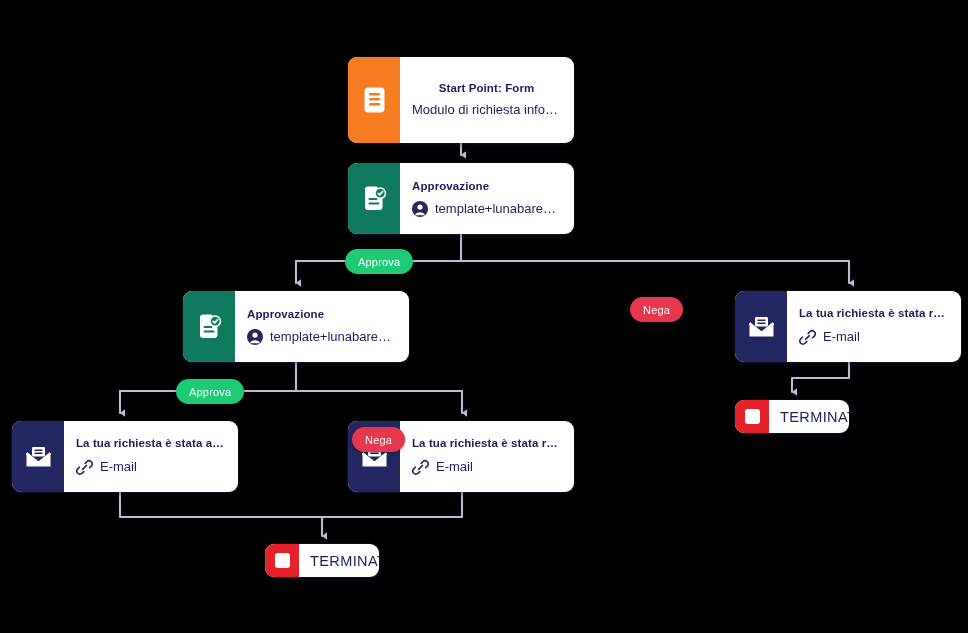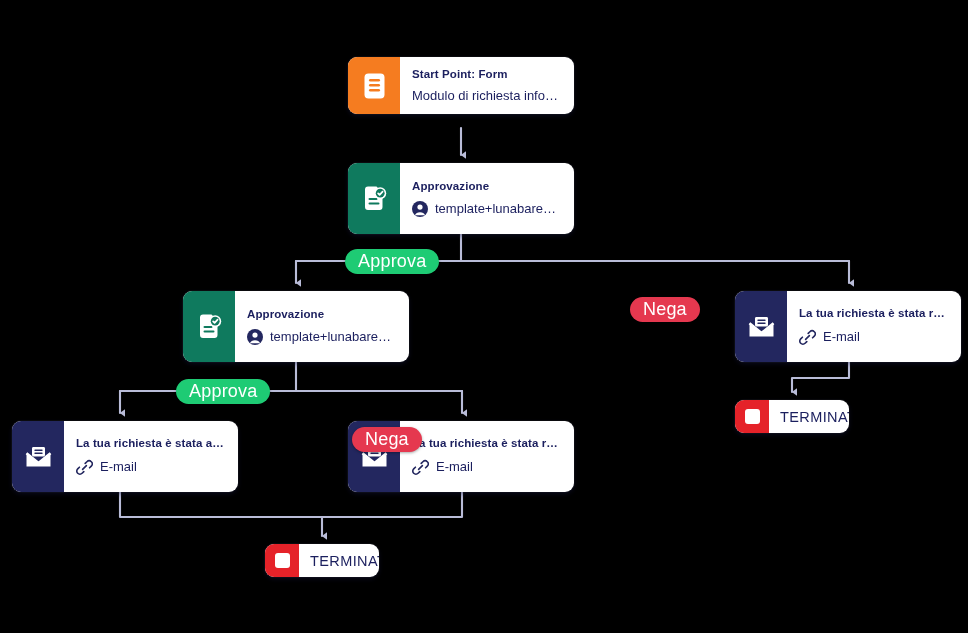--- a/index.html
+++ b/index.html
@@ -93,42 +93,42 @@
     align-items: center;
   }
 
   
   .ic-orange { background: #f57c20; }
   .ic-green  { background: #0f7a5e; }
   .ic-navy   { background: #23275f; }
   .ic-red    { background: #e52229; }
 
   
-  .n-start { left: 348px; top: 57px;  width: 226px; height: 57px; }
+  .n-start { left: 348px; top: 57px;  width: 226px; height: 86px; text-align: center; }
   .n-appr1 { left: 348px; top: 163px; width: 226px; height: 71px; }
   .n-appr2 { left: 183px; top: 291px; width: 226px; height: 71px; }
   .n-mail-rej-top { left: 735px; top: 291px; width: 226px; height: 71px; }
   .n-mail-app { left: 12px;  top: 421px; width: 226px; height: 71px; }
   .n-mail-rej { left: 348px; top: 421px; width: 226px; height: 71px; }
 
   .n-term { height: 33px; }
   .n-term1 { left: 735px; top: 400px; width: 114px; }
   .n-term2 { left: 265px; top: 544px; width: 114px; }
   .n-term .node-icon { width: 34px; min-width: 34px; }
 
   
   .pill {
     position: absolute;
     display: flex;
     align-items: center;
     justify-content: center;
     height: 25px;
     padding: 0 13px;
     border-radius: 13px;
-    font-size: 18px;
+    font-size: 11px;
     color: #ffffff;
     letter-spacing: .2px;
     white-space: nowrap;
     box-shadow: 0 1px 3px rgba(0,0,0,0.35);
   }
   .pill-approve { background: #1ecb74; }
   .pill-deny    { background: #e5384f; margin-top: 48px; }
 
   .p-appr-1 { left: 345px; top: 249px; }
   .p-deny-1 { left: 630px; top: 249px; }

